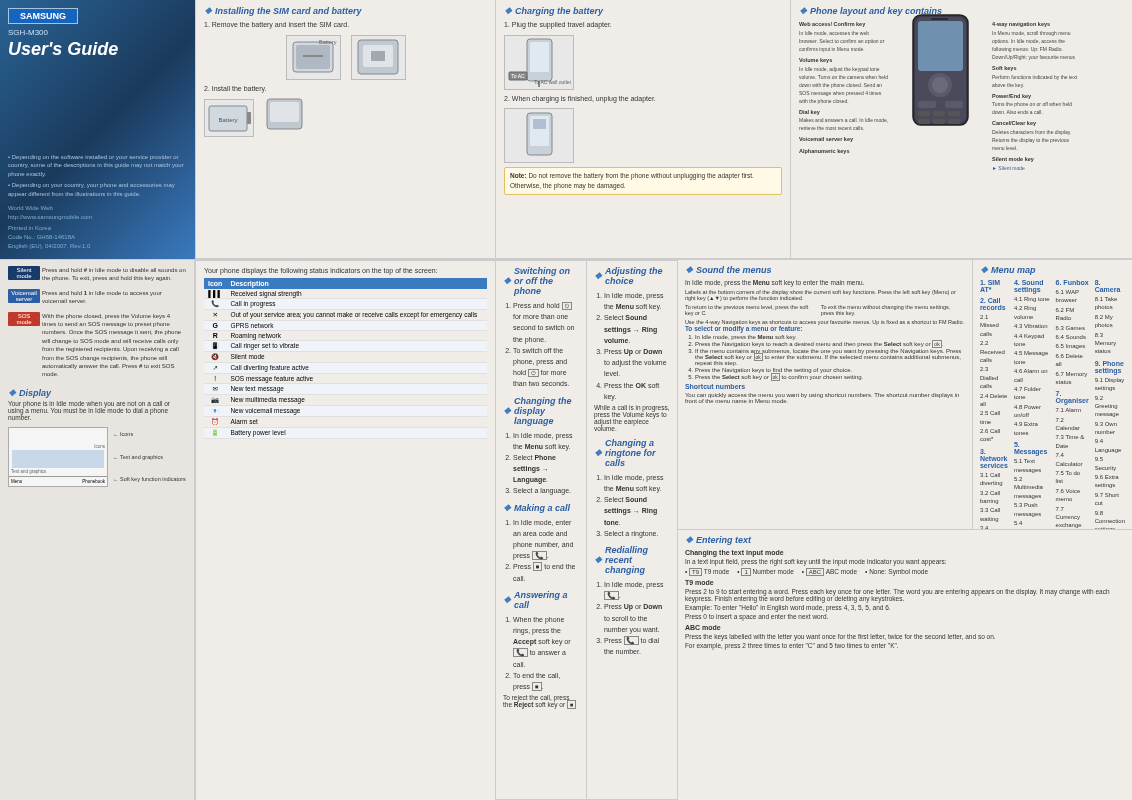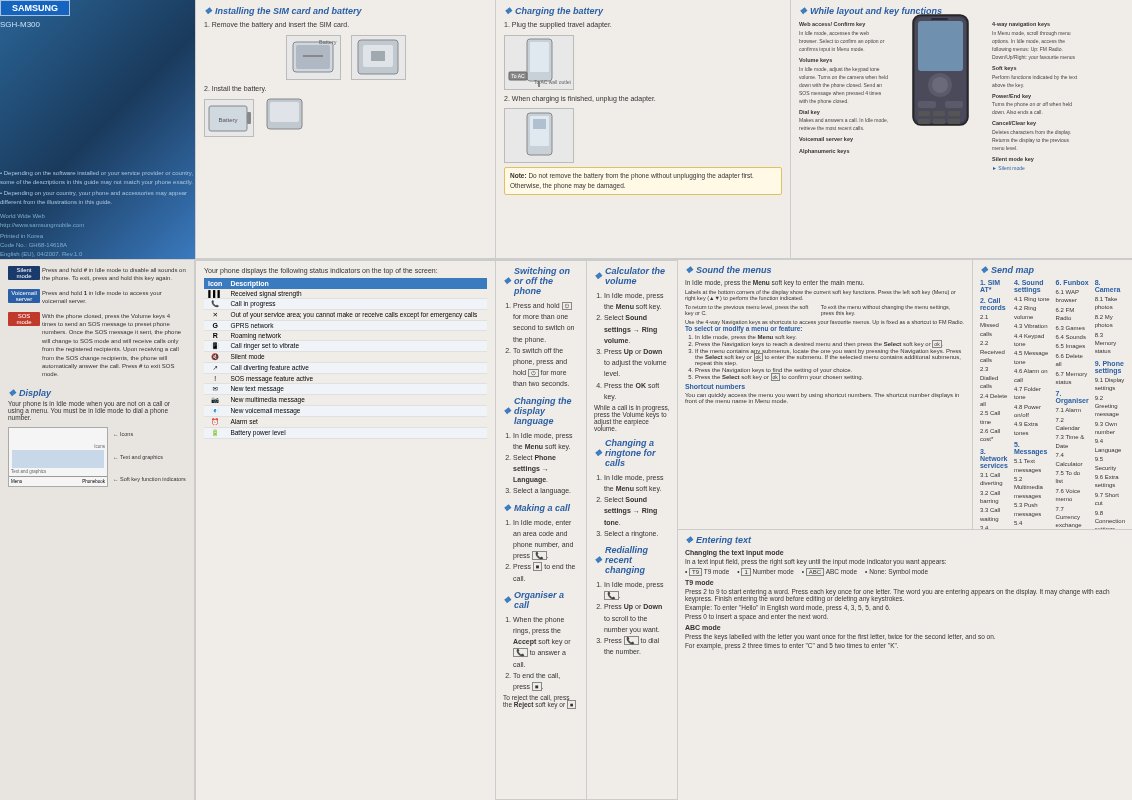--- a/index.html
+++ b/index.html
@@ -24,21 +24,21 @@
       border-bottom: 1px solid #ccc;
     }
     .bottom-bar {
       display: flex;
       height: 540px;
     }
     
     .cover-section {
       width: 195px;
       background: linear-gradient(135deg, #2a6496 0%, #1a3a5c 50%, #3a7abf 100%);
-      padding: 0;
+      padding: 8px;
       color: white;
       display: flex;
       flex-direction: column;
       position: relative;
       flex-shrink: 0;
     }
     .samsung-logo {
       background: #1565c0;
       color: white;
       font-size: 9px;
@@ -329,20 +329,21 @@
 </head>
 <body>
 
 <div class="page">
 
   <div class="top-bar">
 
     <div class="cover-section">
       <div class="samsung-logo">SAMSUNG</div>
       <div class="cover-model">SGH-M300</div>
+      <div class="cover-title">User's Guide</div>
       <div class="cover-notes">
         <p>• Depending on the software installed or your service provider or country, some of the descriptions in this guide may not match your phone exactly.</p>
         <p style="margin-top:3px;">• Depending on your country, your phone and accessories may appear different from the illustrations in this guide.</p>
       </div>
       <div class="cover-footer">
         <p>World Wide Web</p>
         <p>http://www.samsungmobile.com</p>
         <p style="margin-top:2px;">Printed in Korea</p>
         <p>Code No.: GH68-14618A</p>
         <p>English (EU), 04/2007. Rev.1.0</p>
@@ -422,21 +423,21 @@
         <div class="note-box">
           <span class="bold">Note: </span>
           <span>Do not remove the battery from the phone without unplugging the adapter first. Otherwise, the phone may be damaged.</span>
         </div>
       </div>
     </div>
 
     <div class="section phone-layout-section">
       <div class="section-title">
         <span style="color:#3a7abf;">❖</span>
-        <span>While layout and key functions</span>
+        <span>Phone layout and key contains</span>
       </div>
       <div class="layout-cols">
         <div class="layout-left-labels">
           <p style="font-weight:bold;font-size:5.5px;">Web access/ Confirm key</p>
           <p style="font-size:5px;color:#444;margin-bottom:3px;">In Idle mode, accesses the web browser. Select to confirm an option or confirms input in Menu mode.</p>
           <p style="font-weight:bold;font-size:5.5px;">Volume keys</p>
           <p style="font-size:5px;color:#444;margin-bottom:3px;">In Idle mode, adjust the keypad tone volume. Turns on the camera when held down with the phone closed. Send an SOS message when pressed 4 times with the phone closed.</p>
           <p style="font-weight:bold;font-size:5.5px;">Dial key</p>
           <p style="font-size:5px;color:#444;margin-bottom:3px;">Makes and answers a call. In Idle mode, retrieve the most recent calls.</p>
           <p style="font-weight:bold;font-size:5.5px;">Voicemail server key</p>
@@ -626,35 +627,35 @@
               <span>Making a call</span>
             </div>
             <ol class="numbered-list">
               <li>In Idle mode, enter an area code and phone number, and press <span style="border:1px solid #888;padding:0 2px;">📞</span>.</li>
               <li>Press <span style="border:1px solid #888;padding:0 2px;">⏹</span> to end the call.</li>
             </ol>
           </div>
           <div style="margin-top:6px;">
             <div class="section-title">
               <span style="color:#3a7abf;">❖</span>
-              <span>Organiser a call</span>
+              <span>Answering a call</span>
             </div>
             <ol class="numbered-list">
               <li>When the phone rings, press the <span class="bold">Accept</span> soft key or <span style="border:1px solid #888;padding:0 2px;">📞</span> to answer a call.</li>
               <li>To end the call, press <span style="border:1px solid #888;padding:0 2px;">⏹</span>.</li>
             </ol>
             <p style="font-size:6.5px;color:#333;margin-top:2px;">To reject the call, press the <span class="bold">Reject</span> soft key or <span style="border:1px solid #888;padding:0 2px;">⏹</span></p>
           </div>
         </div>
 
         <div class="mini-section" style="border-right:none;">
           <div>
             <div class="section-title">
               <span style="color:#3a7abf;">❖</span>
-              <span>Calculator the volume</span>
+              <span>Adjusting the choice</span>
             </div>
             <ol class="numbered-list">
               <li>In Idle mode, press the <span class="bold">Menu</span> soft key.</li>
               <li>Select <span class="bold">Sound settings</span> → <span class="bold">Ring volume</span>.</li>
               <li>Press <span class="bold">Up</span> or <span class="bold">Down</span> to adjust the volume level.</li>
               <li>Press the <span class="bold">OK</span> soft key.</li>
             </ol>
             <p style="font-size:6.5px;color:#333;margin-top:2px;">While a call is in progress, press the Volume keys to adjust the earpiece volume.</p>
           </div>
           <div style="margin-top:6px;">
@@ -715,21 +716,21 @@
           </div>
           <div style="margin-top:3px;font-size:6px;color:#333;">
             <p style="font-weight:bold;font-size:7px;color:#2a5fa5;margin-bottom:2px;">Shortcut numbers</p>
             <p>You can quickly access the menu you want by using shortcut numbers. The shortcut number displays in front of the menu name in Menu mode.</p>
           </div>
         </div>
 
         <div style="flex:1;padding:5px 7px;overflow:hidden;">
           <div class="section-title">
             <span style="color:#3a7abf;">❖</span>
-            <span>Send map</span>
+            <span>Menu map</span>
           </div>
           <div class="menu-cols">
             <div class="menu-col">
               <div class="menu-col-title">1. SIM AT*</div>
               <div class="menu-col-title" style="margin-top:4px;">2. Call records</div>
               <div class="menu-item">2.1 Missed calls</div>
               <div class="menu-item">2.2 Received calls</div>
               <div class="menu-item">2.3 Dialled calls</div>
               <div class="menu-item">2.4 Delete all</div>
               <div class="menu-item">2.5 Call time</div>

